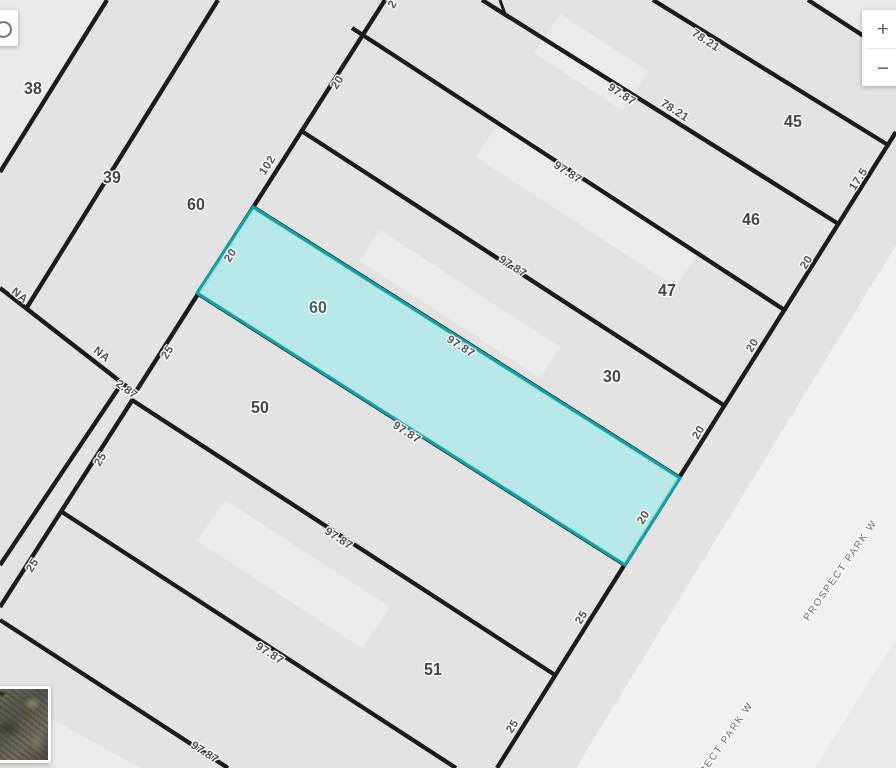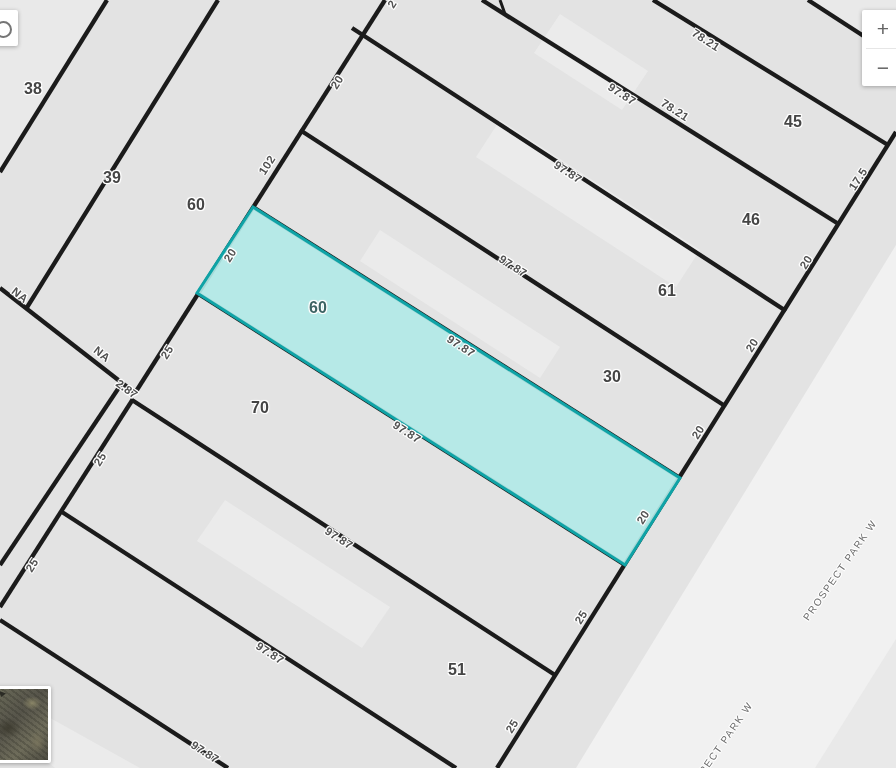--- a/index.html
+++ b/index.html
@@ -85,25 +85,25 @@
   <polygon class="parcel-hl" points="253,207 680,478 625,565 197,293"></polygon>
 </svg>
 
 <div id="label-layer">
     <div class="parcel halo" style="left: 33px; top: 89px;">38</div>
     <div class="parcel halo" style="left: 112px; top: 147px; margin-top: 31px;">39</div>
     <div class="parcel halo" style="left: 196px; top: 205px;">60</div>
     <div class="parcel halo" style="left: 837px; top: 63px; margin-left: 39px;">44</div>
     <div class="parcel halo" style="left: 793px; top: 122px;">45</div>
     <div class="parcel halo" style="left: 720px; top: 220px; margin-left: 31px;">46</div>
-    <div class="parcel halo" style="left: 667px; top: 291px;">61</div>
+    <div class="parcel halo" style="left: 667px; top: 291px;">47</div>
     <div class="parcel halo" style="left: 612px; top: 377px;">30</div>
     <div class="parcel hl halo" style="left: 318px; top: 308px;">60</div>
-    <div class="parcel halo" style="left: 260px; top: 408px;">70</div>
-    <div class="parcel halo" style="left: 457px; top: 670px;">51</div>
+    <div class="parcel halo" style="left: 260px; top: 408px;">50</div>
+    <div class="parcel halo" style="left: 433px; top: 670px;">51</div>
     <div class="dim halo" style="left: 706px; top: 40px; transform: translate(-50%, -50%) rotate(33deg);">78.21</div>
     <div class="dim halo" style="left: 622px; top: 94px; transform: translate(-50%, -50%) rotate(33deg);">97.87</div>
     <div class="dim halo" style="left: 675px; top: 110px; transform: translate(-50%, -50%) rotate(33deg);">78.21</div>
     <div class="dim halo" style="left: 568px; top: 172px; transform: translate(-50%, -50%) rotate(33deg);">97.87</div>
     <div class="dim halo" style="left: 513px; top: 266px; transform: translate(-50%, -50%) rotate(33deg);">97.87</div>
     <div class="dim halo" style="left: 461px; top: 346px; transform: translate(-50%, -50%) rotate(33deg);">97.87</div>
     <div class="dim halo" style="left: 407px; top: 432px; transform: translate(-50%, -50%) rotate(33deg);">97.87</div>
     <div class="dim halo" style="left: 339px; top: 538px; transform: translate(-50%, -50%) rotate(33deg);">97.87</div>
     <div class="dim halo" style="left: 270px; top: 653px; transform: translate(-50%, -50%) rotate(33deg);">97.87</div>
     <div class="dim halo" style="left: 205px; top: 752px; transform: translate(-50%, -50%) rotate(33deg);">97.87</div>

